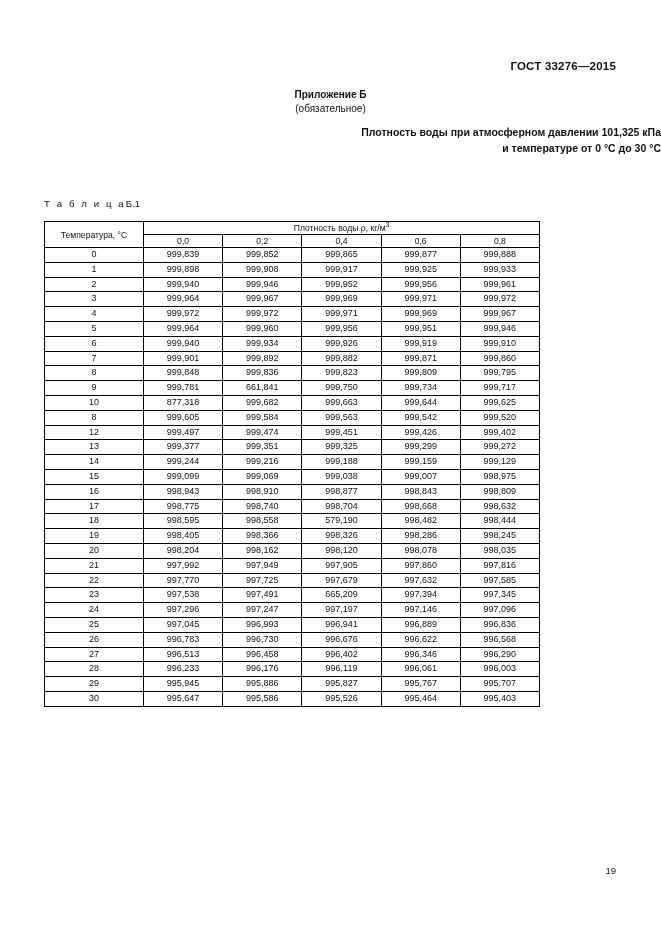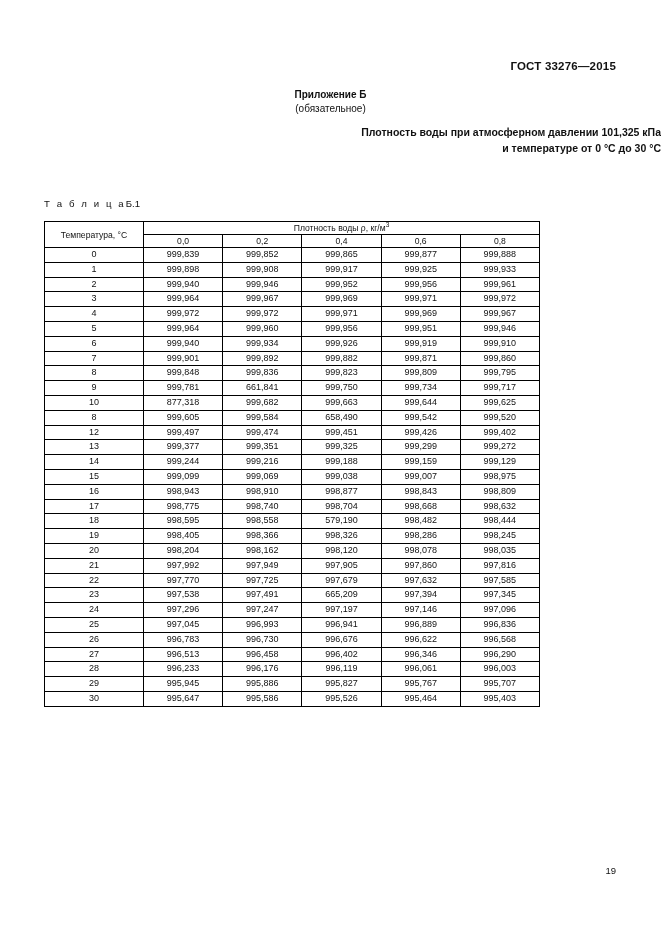--- a/index.html
+++ b/index.html
@@ -272,21 +272,21 @@
             <td class="val-cell">877,318</td>
             <td class="val-cell">999,682</td>
             <td class="val-cell">999,663</td>
             <td class="val-cell">999,644</td>
             <td class="val-cell">999,625</td>
           </tr>
           <tr>
             <td class="temp-cell">8</td>
             <td class="val-cell">999,605</td>
             <td class="val-cell">999,584</td>
-            <td class="val-cell">658,490</td>
+            <td class="val-cell">999,563</td>
             <td class="val-cell">999,542</td>
             <td class="val-cell">999,520</td>
           </tr>
           <tr>
             <td class="temp-cell">12</td>
             <td class="val-cell">999,497</td>
             <td class="val-cell">999,474</td>
             <td class="val-cell">999,451</td>
             <td class="val-cell">999,426</td>
             <td class="val-cell">999,402</td>

